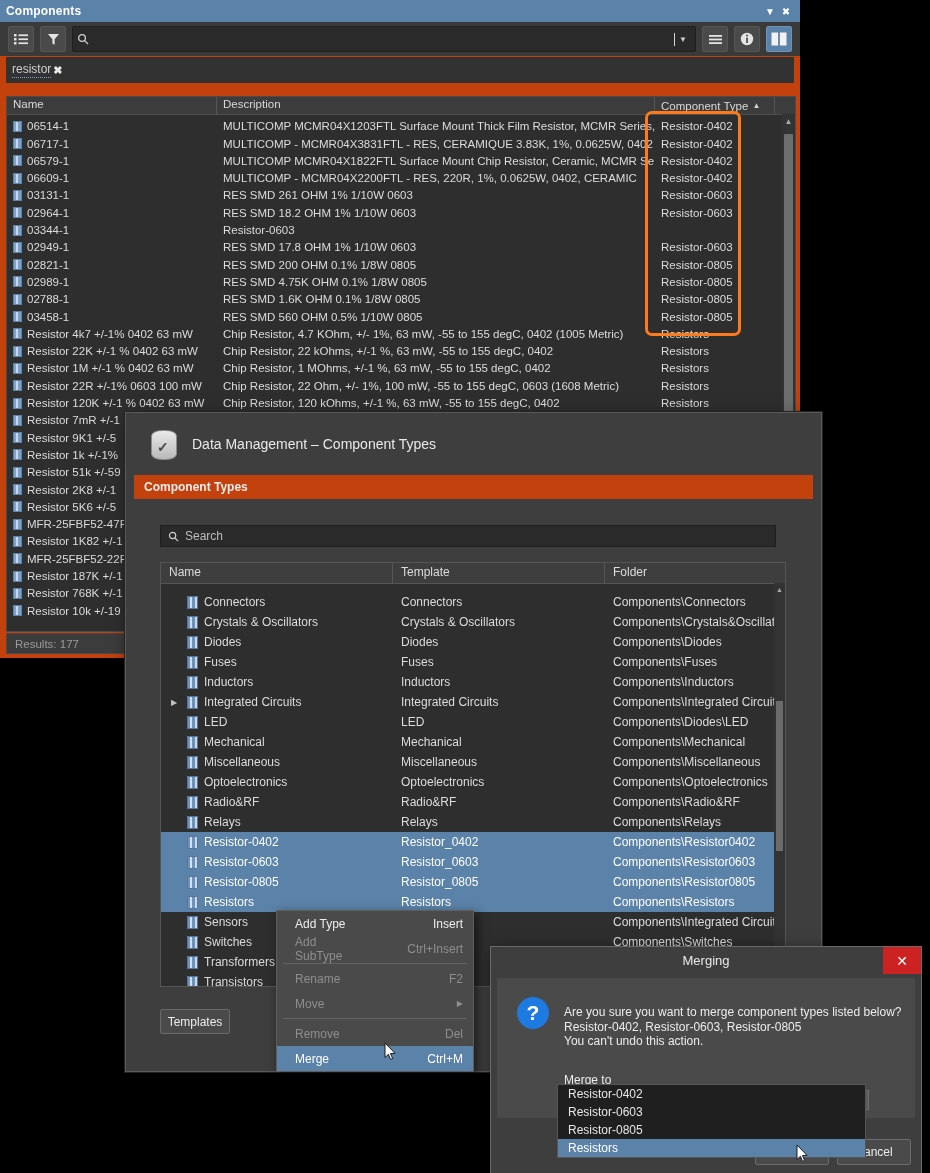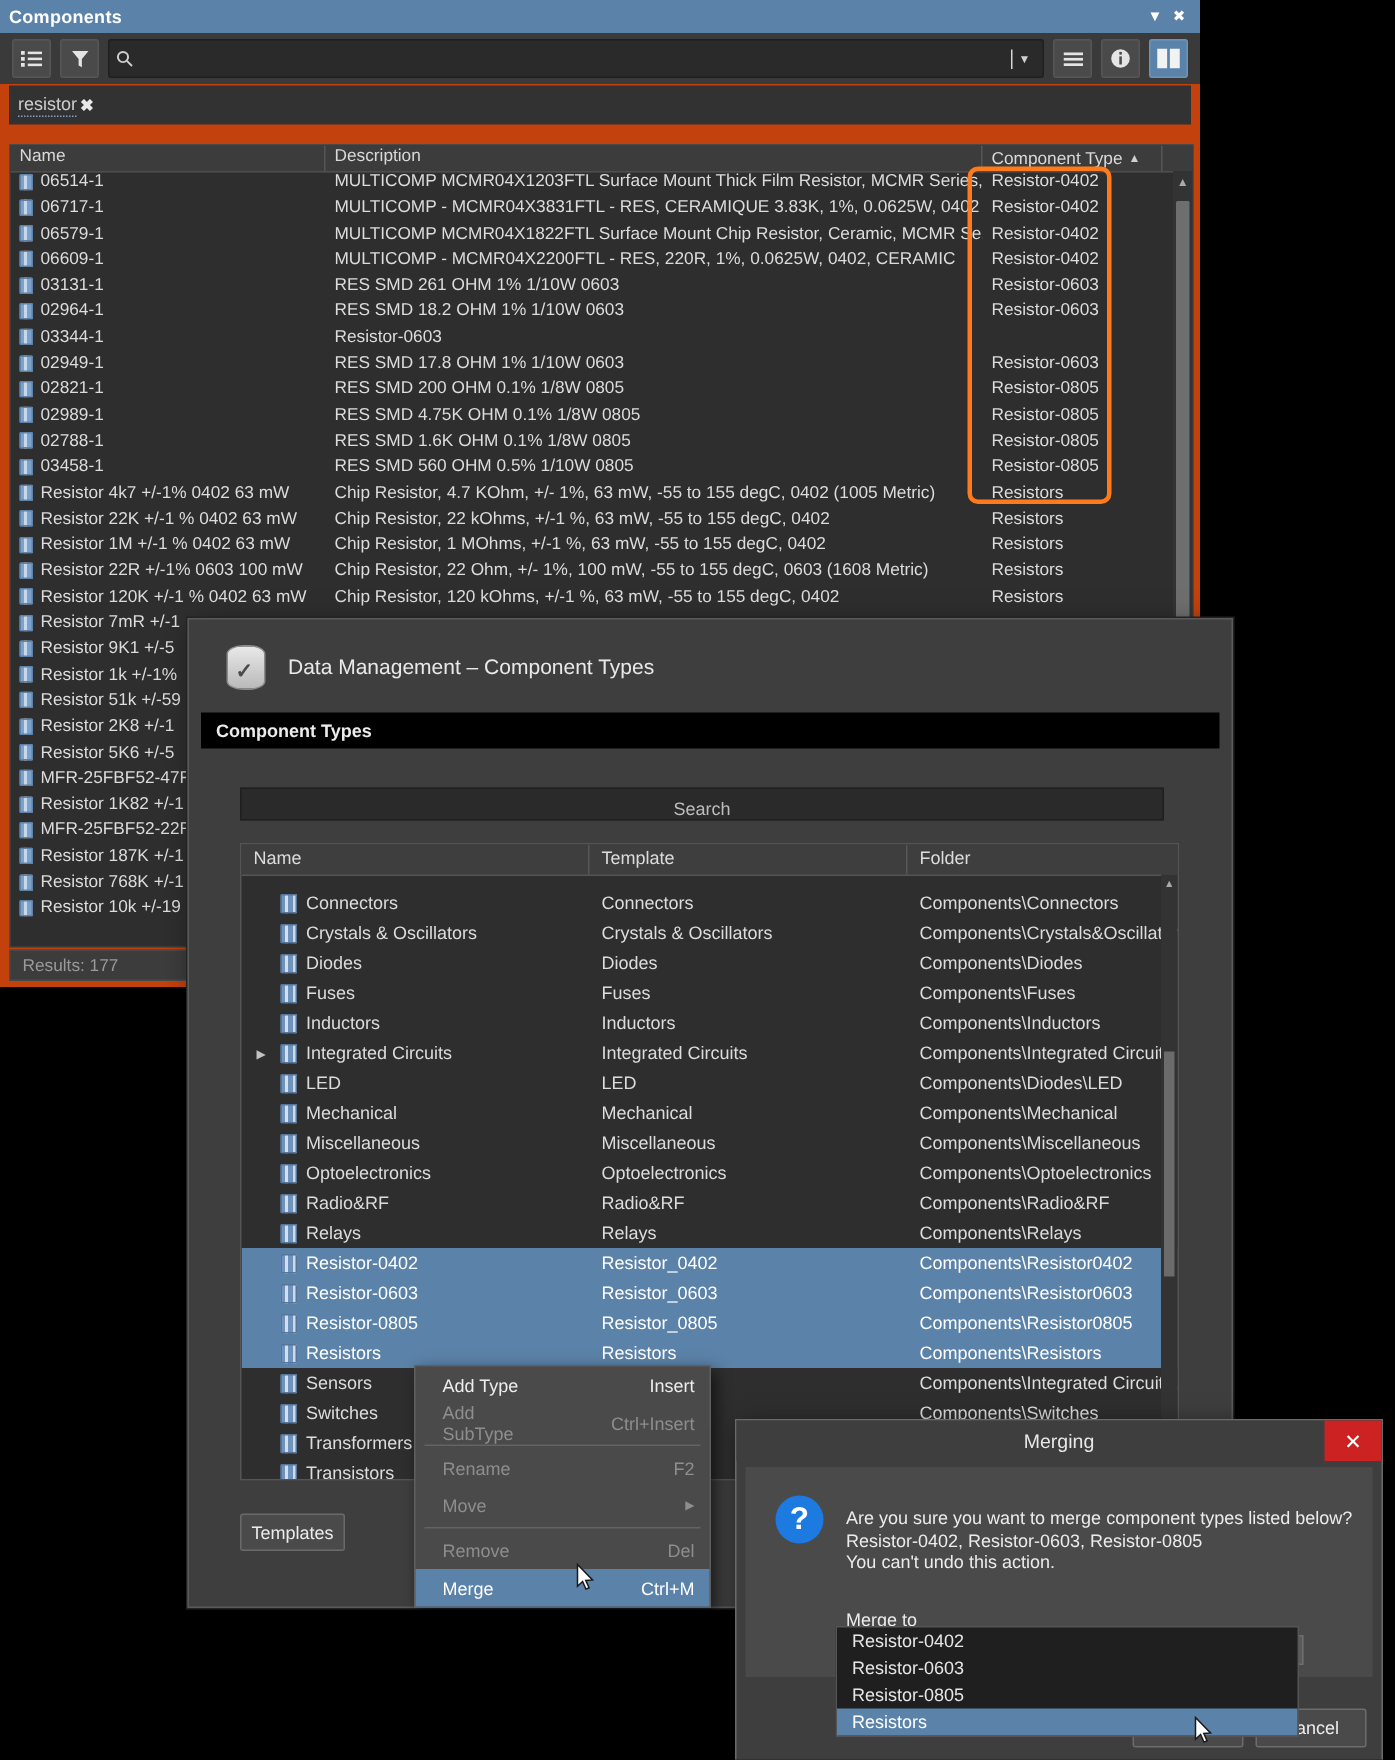--- a/index.html
+++ b/index.html
@@ -30,21 +30,21 @@
   #grid{position:absolute;left:6px;top:96px;width:788px;height:534px;background:#2e2e2e;
      border:1px solid #4a4a4a;overflow:hidden;}
   #grid-head{display:flex;height:17px;background:#3c3c3c;border-bottom:1px solid #4e4e4e;
      font-size:11.5px;color:#d9d9d9;}
   .gh{padding:1px 6px;border-right:1px solid #555;box-sizing:border-box;white-space:nowrap;overflow:hidden;}
   .gh.c0{width:210px;}
   .gh.c1{width:438px;}
   .gh.c2{width:120px;display:flex;align-items:center;gap:4px;}
   .gh.c3{width:18px;border-right:none;}
   #grid-body{position:relative;}
-  .grow{display:flex;height:17.3px;align-items:flex-start;font-size:11.5px;color:#dcdcdc;white-space:nowrap;}
+  .grow{display:flex;height:17.3px;align-items:flex-end;font-size:11.5px;color:#dcdcdc;white-space:nowrap;}
   .gc{box-sizing:border-box;overflow:hidden;white-space:nowrap;padding-left:6px;}
   .gc.c0{width:210px;display:flex;align-items:center;gap:5px;}
   .gc.c1{width:438px;}
   .gc.c2{width:120px;}
   .ic-chip{width:9px;height:11px;flex:0 0 auto;background:linear-gradient(90deg,#7ba2cc 0 3px,#c9d8e8 3px 5px,#7ba2cc 5px 9px);
      border-radius:1px;box-shadow:inset 0 0 0 1px #5f82a8;}
   #ct-highlight{position:absolute;left:645px;top:111px;width:90px;height:219px;border:3px solid #ff7a1a;
      border-radius:7px;pointer-events:none;}
   #grid-vscroll{position:absolute;right:0;top:17px;width:13px;bottom:0;background:#333;}
   #grid-vscroll .thumb{position:absolute;left:2px;top:20px;width:9px;height:300px;background:#6e6e6e;border-radius:1px;}
@@ -55,24 +55,24 @@
 
   
   #dm-dialog{position:absolute;left:125px;top:412px;width:695px;height:658px;background:#3e3e3e;
      border:1px solid #5a5a5a;box-shadow:0 0 0 1px #232323, 6px 8px 18px rgba(0,0,0,.75);}
   #dm-header{height:62px;display:flex;align-items:center;padding-left:22px;gap:14px;}
   #dm-title{font-size:14px;color:#e9e9e9;}
   .db-icon{width:30px;height:32px;position:relative;}
   .db-icon .body{position:absolute;left:3px;top:2px;width:24px;height:28px;border-radius:11px/6px;
      background:linear-gradient(180deg,#e9e9e9,#b9b9b9);border:1px solid #8b8b8b;}
   .db-icon .chk{position:absolute;left:9px;top:11px;color:#4a4a4a;font-size:14px;font-weight:bold;}
-  #dm-sectionbar{margin:0 8px;height:24px;background:#000000;display:flex;align-items:center;
+  #dm-sectionbar{margin:0 8px;height:24px;background:#c2410c;display:flex;align-items:center;
      padding-left:10px;font-size:12px;color:#ececec;font-weight:bold;}
   #dm-search{position:absolute;left:160px;top:525px;width:616px;height:22px;background:#2a2a2a;
-     border:1px solid #1f1f1f;display:flex;align-items:center;gap:6px;padding:0 7px;box-sizing:border-box;flex-direction:column;}
+     border:1px solid #1f1f1f;display:flex;align-items:center;gap:6px;padding:0 7px;box-sizing:border-box;}
   #dm-search .ph{color:#bdbdbd;font-size:12px;}
   #dm-tree{position:absolute;left:160px;top:562px;width:624px;height:423px;background:#2e2e2e;
      border:1px solid #555;overflow:hidden;}
   #tree-head{display:flex;height:20px;background:#3e3e3e;border-bottom:1px solid #555;font-size:12px;color:#dcdcdc;}
   .th{padding:2px 8px;box-sizing:border-box;border-right:1px solid #565656;}
   .th.t0{width:232px;} .th.t1{width:212px;} .th.t2{width:180px;border-right:none;}
   .trow{display:flex;height:20px;align-items:center;font-size:12px;color:#dcdcdc;white-space:nowrap;}
   .trow.sel{background:#5b82a8;color:#fff;}
   .tc{box-sizing:border-box;overflow:hidden;white-space:nowrap;}
   .tc.t0{width:232px;display:flex;align-items:center;gap:6px;padding-left:26px;}

